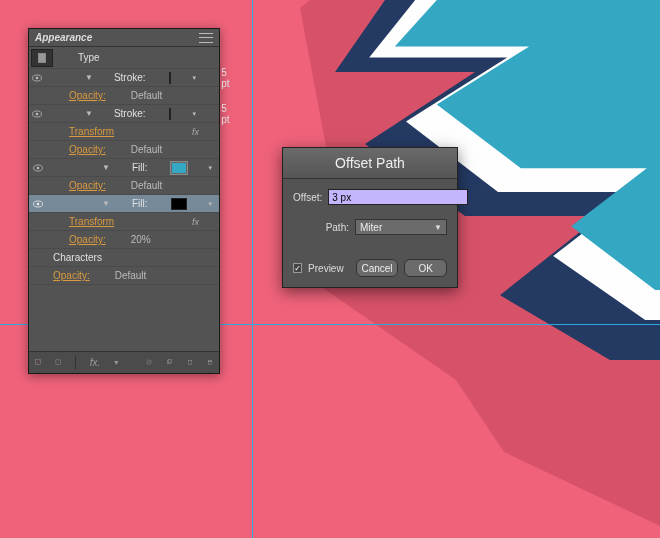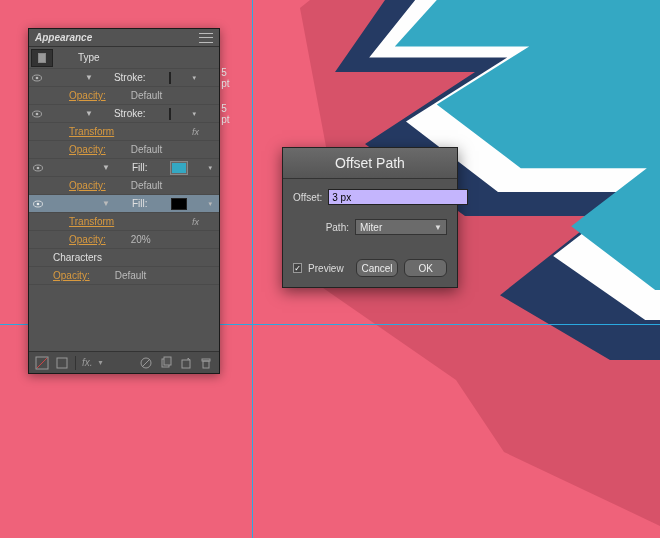--- a/index.html
+++ b/index.html
@@ -110,21 +110,21 @@
   .thumb {
     width: 22px; height: 18px; background:#333; border:1px solid #222;
     display:flex; align-items:center; justify-content:center; margin-right:4px;
   }
   .thumb-inner { width:8px; height:10px; border:1px solid #888; background:#999; }
   .pt { color:#ddd; margin-left:4px; }
   .fx { margin-left:auto; margin-right:18px; font-style:italic; color:#aaa; font-size:9px; }
   .panel-footer {
     display:flex; align-items:center; height:22px;
     background:#4b4b4b; border-top:1px solid #333;
-    gap:6px; padding:0 6px; color:#999;
+    gap:14px; padding:0 6px; color:#999;
   }
   .footer-icn { width:14px; height:14px; display:flex; align-items:center; justify-content:center; }
   .footer-sep { width:1px; height:14px; background:#333; }
   .footer-spacer { flex:1; }
 
   
   .dialog {
     position: absolute; top: 147px; left: 282px;
     width: 176px;
     background: #535353;

